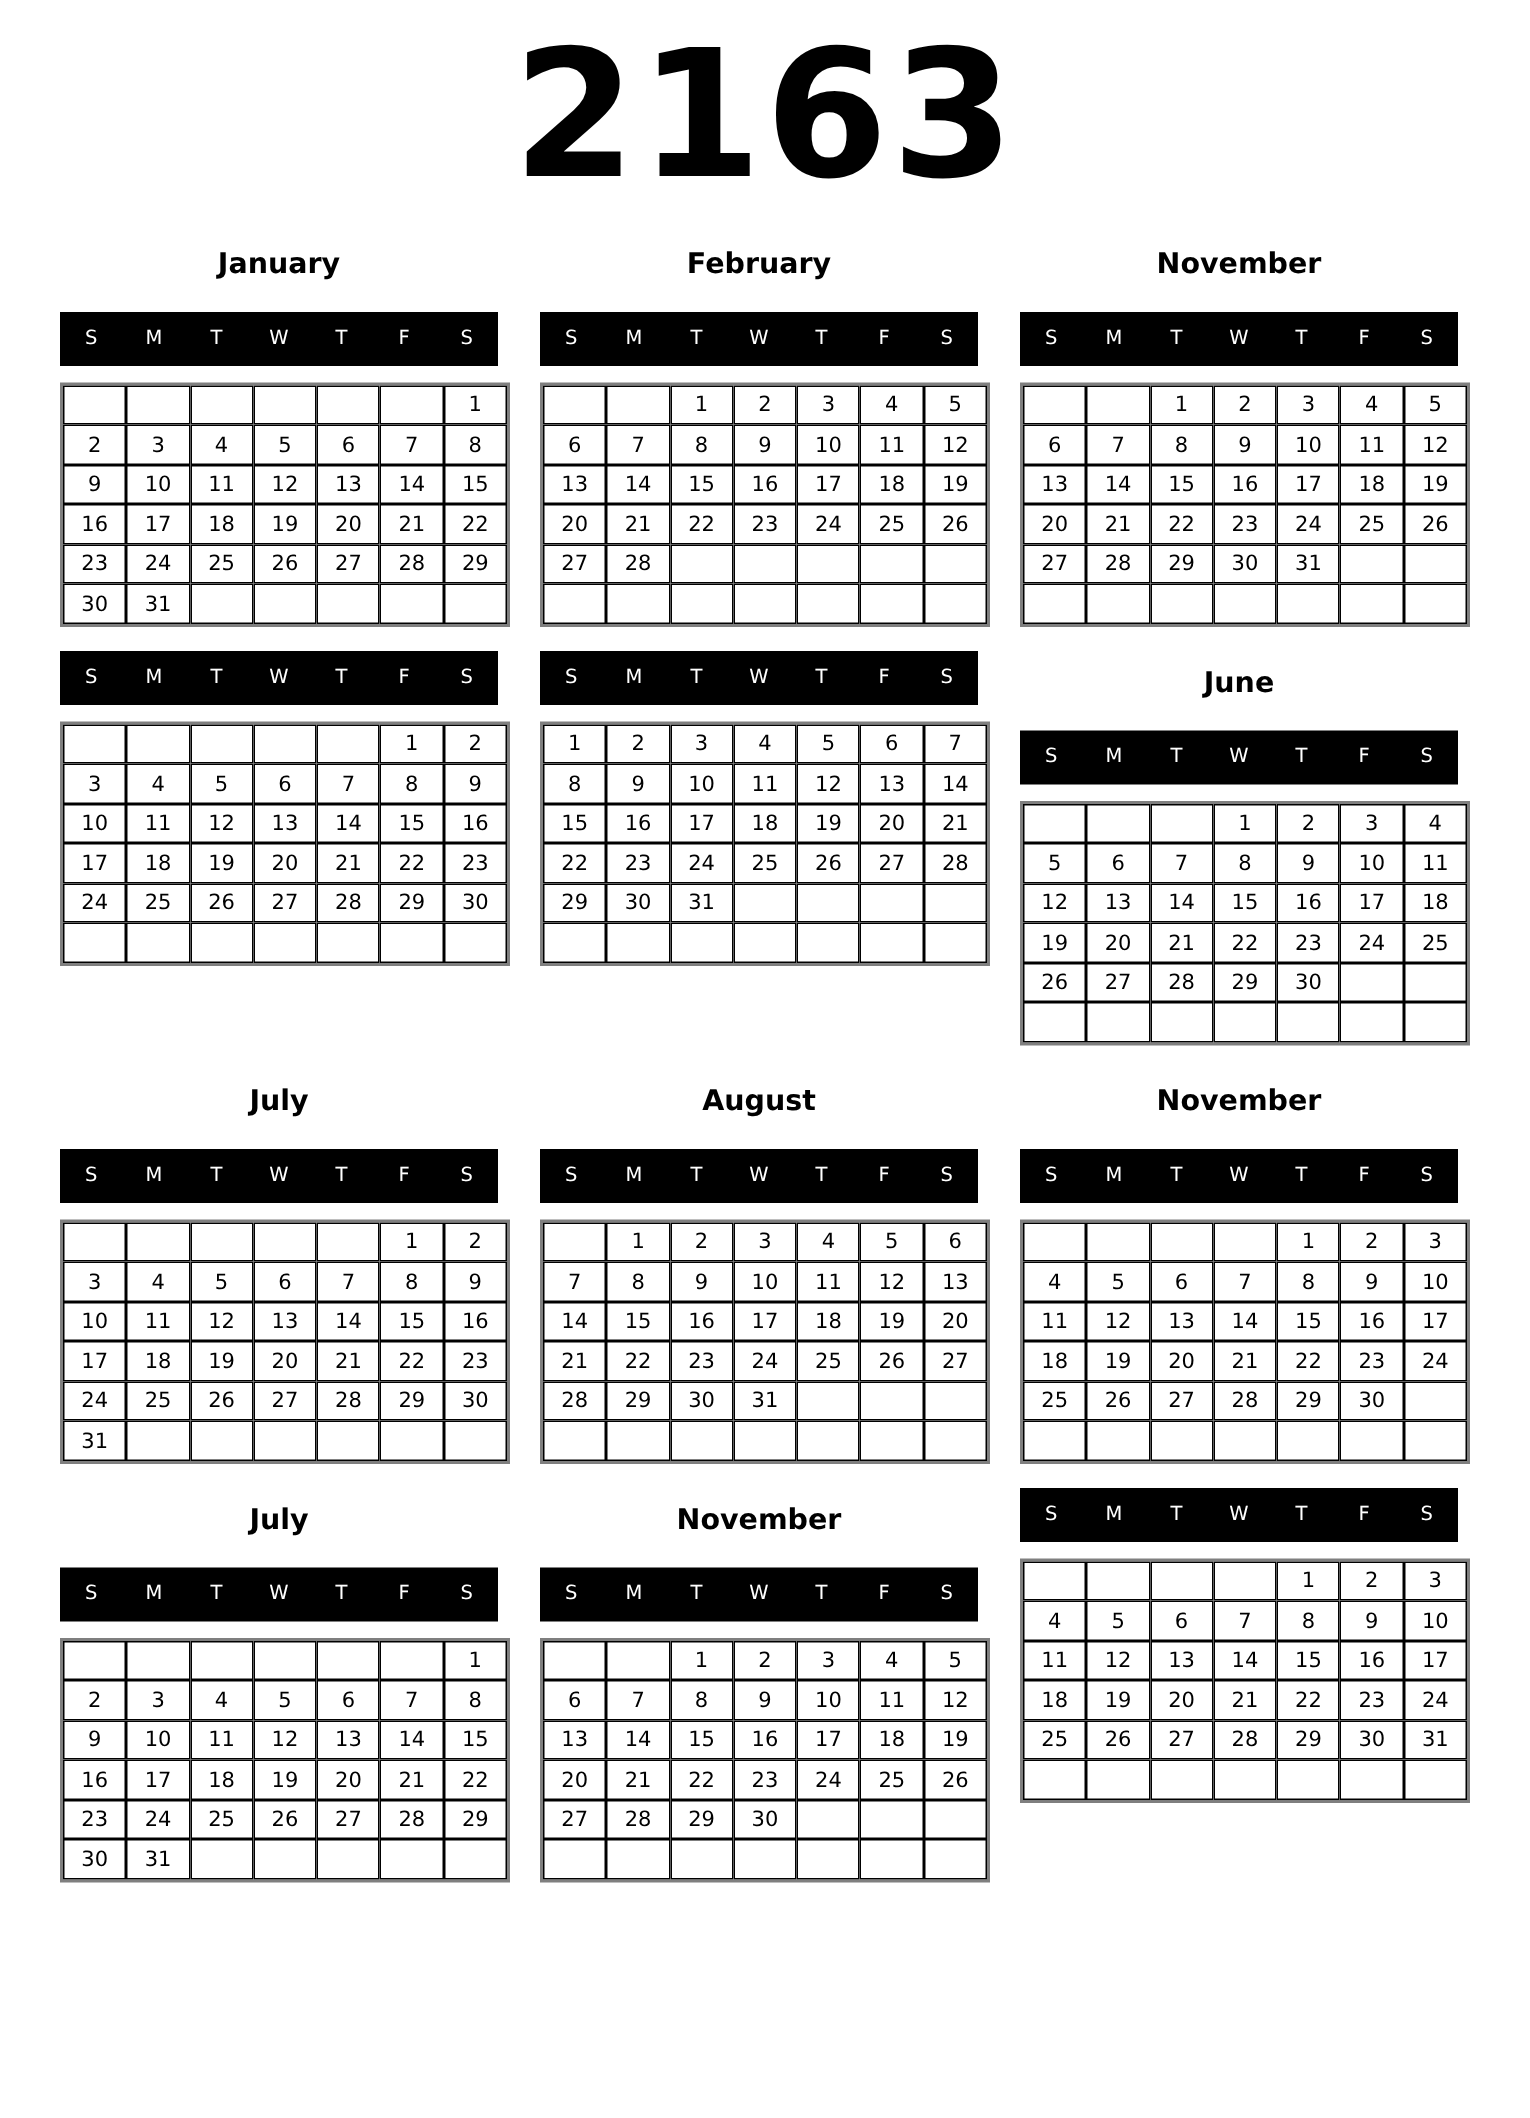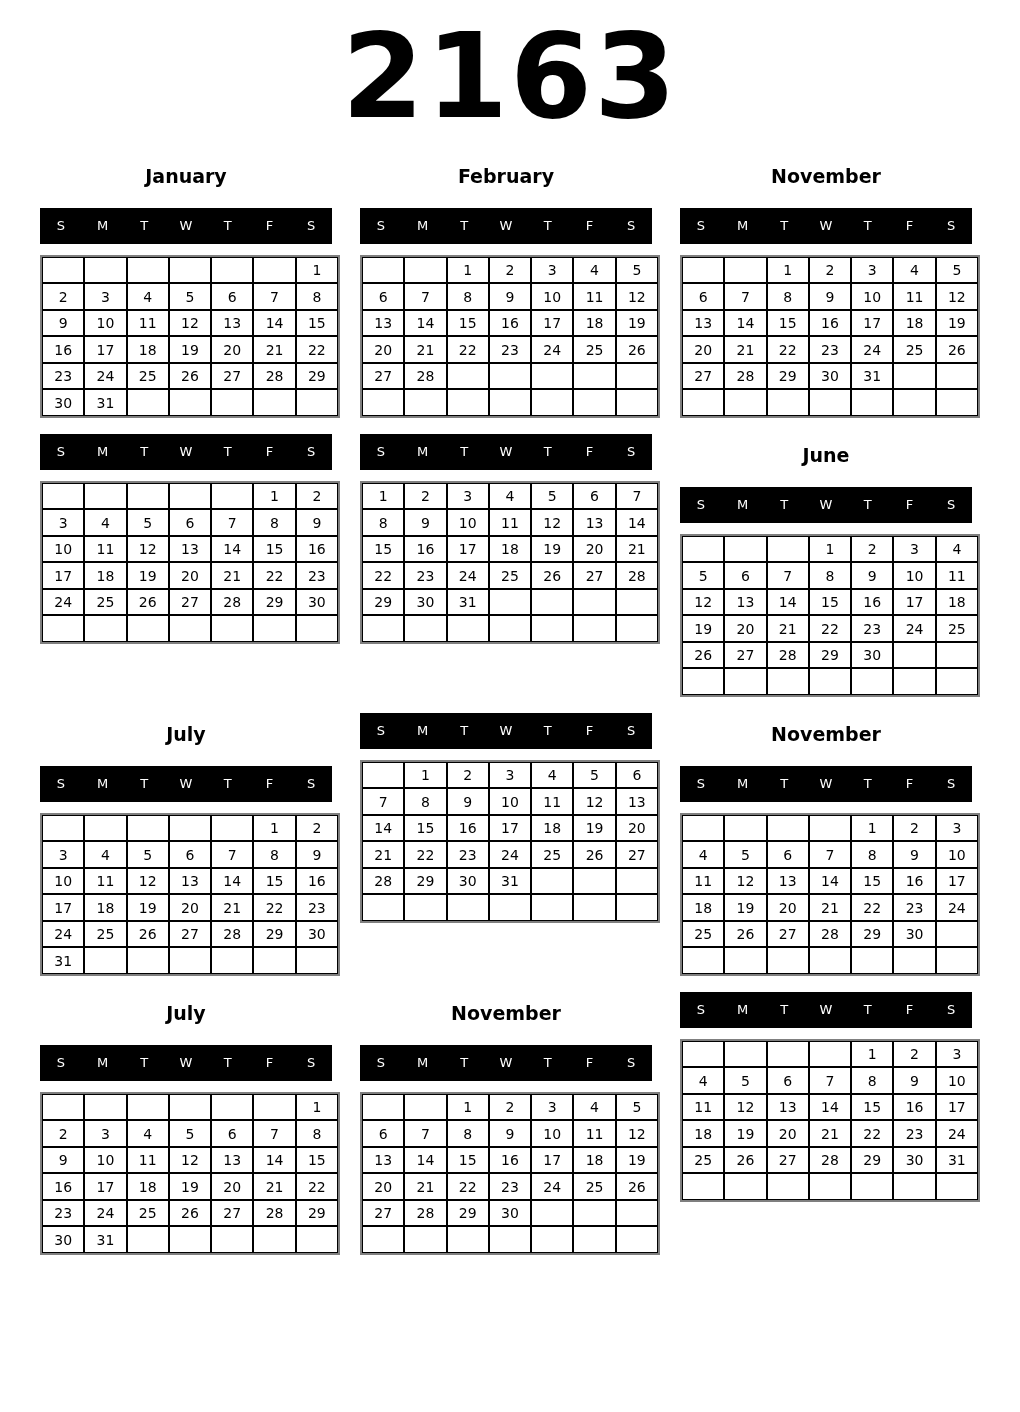--- a/index.html
+++ b/index.html
@@ -556,20 +556,21 @@
               <td></td>
               <td></td>
               <td></td>
               <td></td>
               <td></td>
             </tr>
           </tbody>
         </table>
       </section>
       <section class="month">
+        <h2 class="month-title">August</h2>
         <div class="weekday-header">
           <span class="weekday">S</span>
           <span class="weekday">M</span>
           <span class="weekday">T</span>
           <span class="weekday">W</span>
           <span class="weekday">T</span>
           <span class="weekday">F</span>
           <span class="weekday">S</span>
         </div>
         <table class="days-table">

